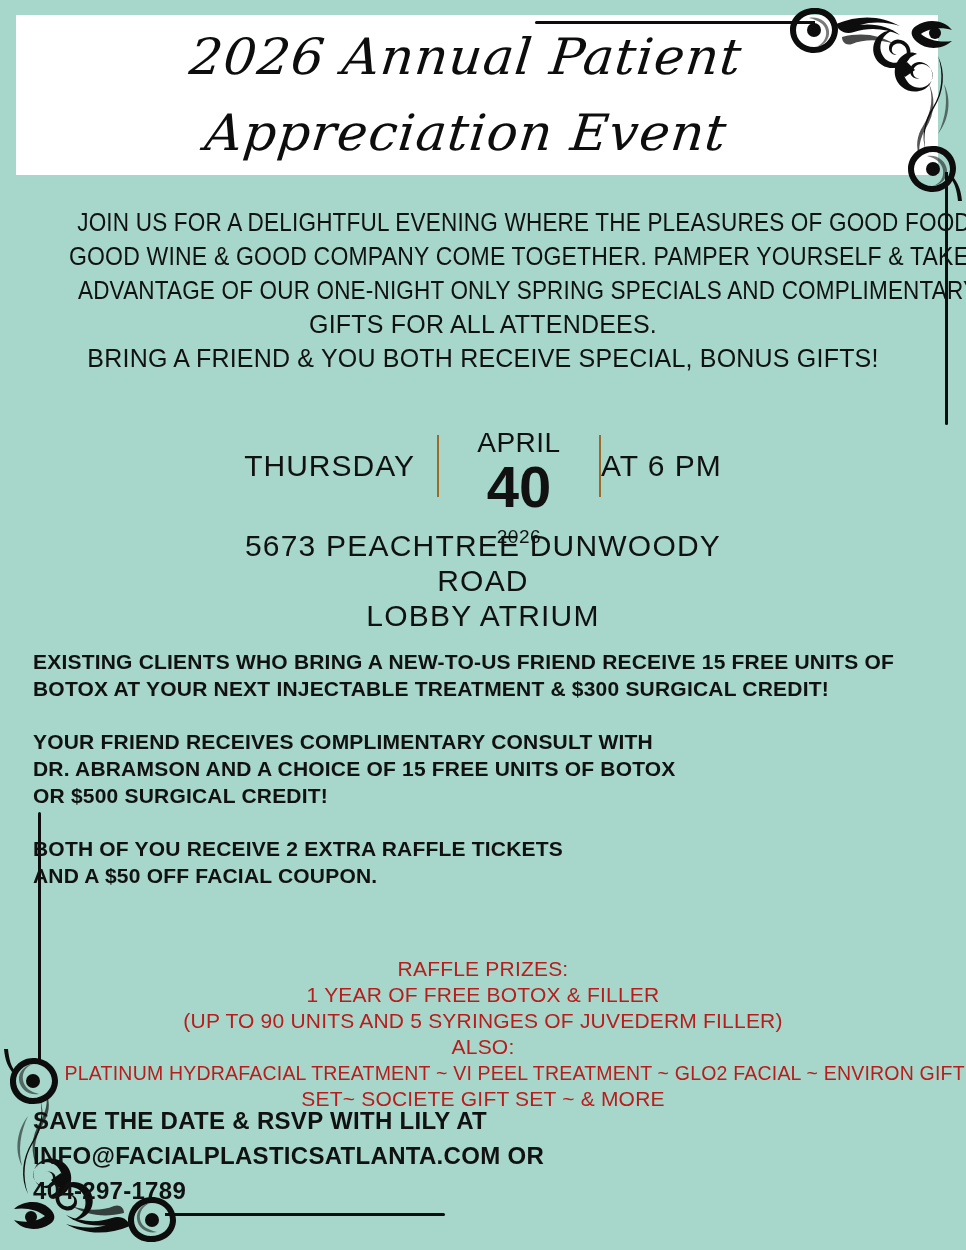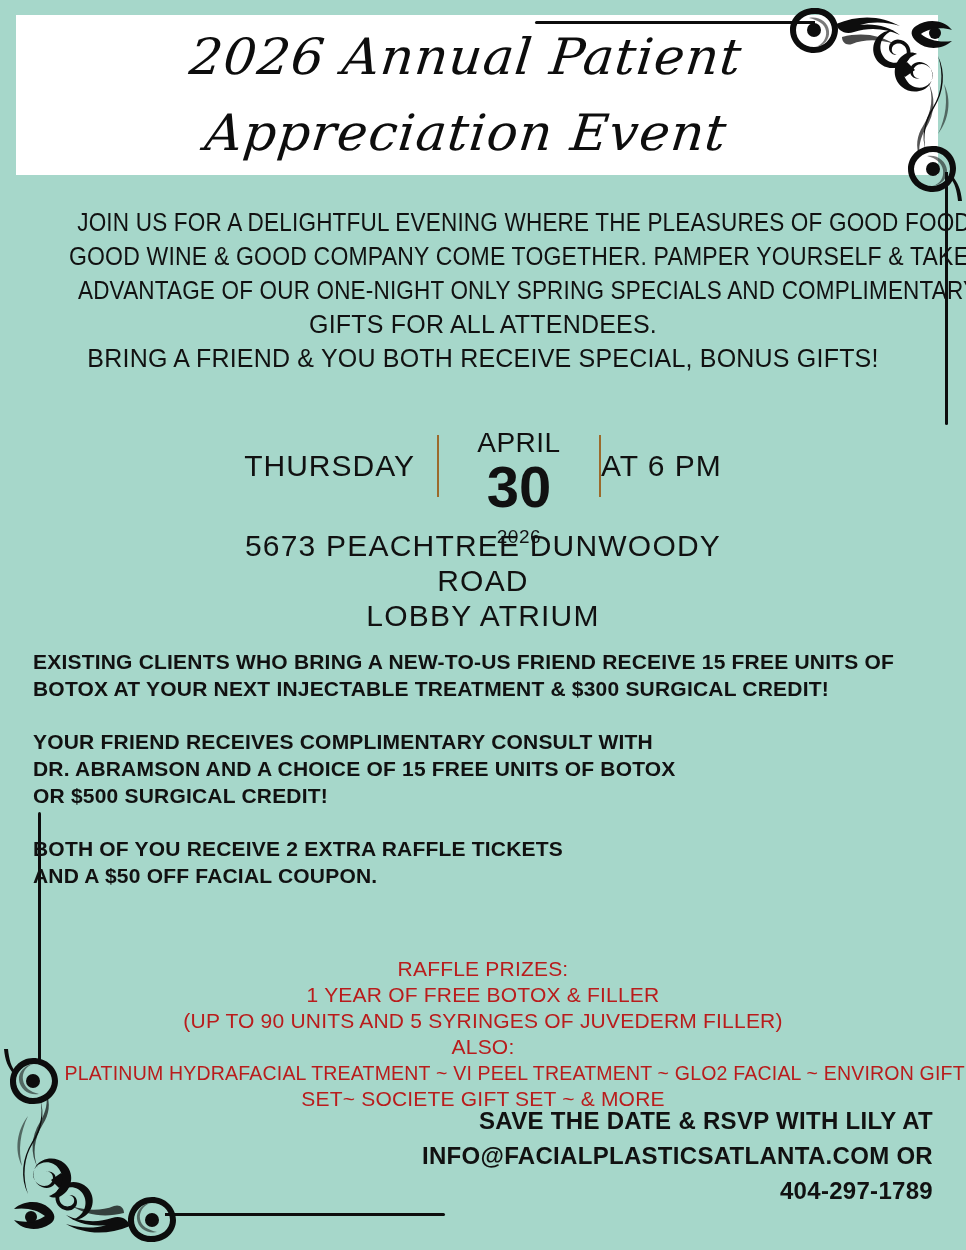--- a/index.html
+++ b/index.html
@@ -225,21 +225,21 @@
     letter-spacing: 0.2px;
   }
   .raffle div { white-space: nowrap; }
 
   
   .rsvp {
     position: absolute;
     left: 33px;
     top: 1103px;
     width: 900px;
-    text-align: right;
+    text-align: left;
     color: #111111;
     font-weight: 700;
     font-size: 24px;
     line-height: 35px;
     letter-spacing: 0.3px;
   }
   .rsvp div { white-space: nowrap; }
 </style>
 </head>
 <body>
@@ -347,21 +347,21 @@
     <div style="display: block; transform-origin: center center; transform: scaleX(0.9);">ADVANTAGE OF OUR ONE-NIGHT ONLY SPRING SPECIALS AND COMPLIMENTARY</div>
     <div>GIFTS FOR ALL ATTENDEES.</div>
     <div>BRING A FRIEND &amp; YOU BOTH RECEIVE SPECIAL, BONUS GIFTS!</div>
   </div>
 
   <div class="date-row">
     <div class="weekday">THURSDAY</div>
     <div class="vdiv"></div>
     <div class="date-center">
       <div class="month">APRIL</div>
-      <div class="day">30</div>
+      <div class="day">40</div>
       <div class="year">2026</div>
     </div>
     <div class="vdiv"></div>
     <div class="time">AT 6 PM</div>
   </div>
 
   <div class="address">
     <div>5673 PEACHTREE DUNWOODY</div>
     <div>ROAD</div>
     <div>LOBBY ATRIUM</div>

